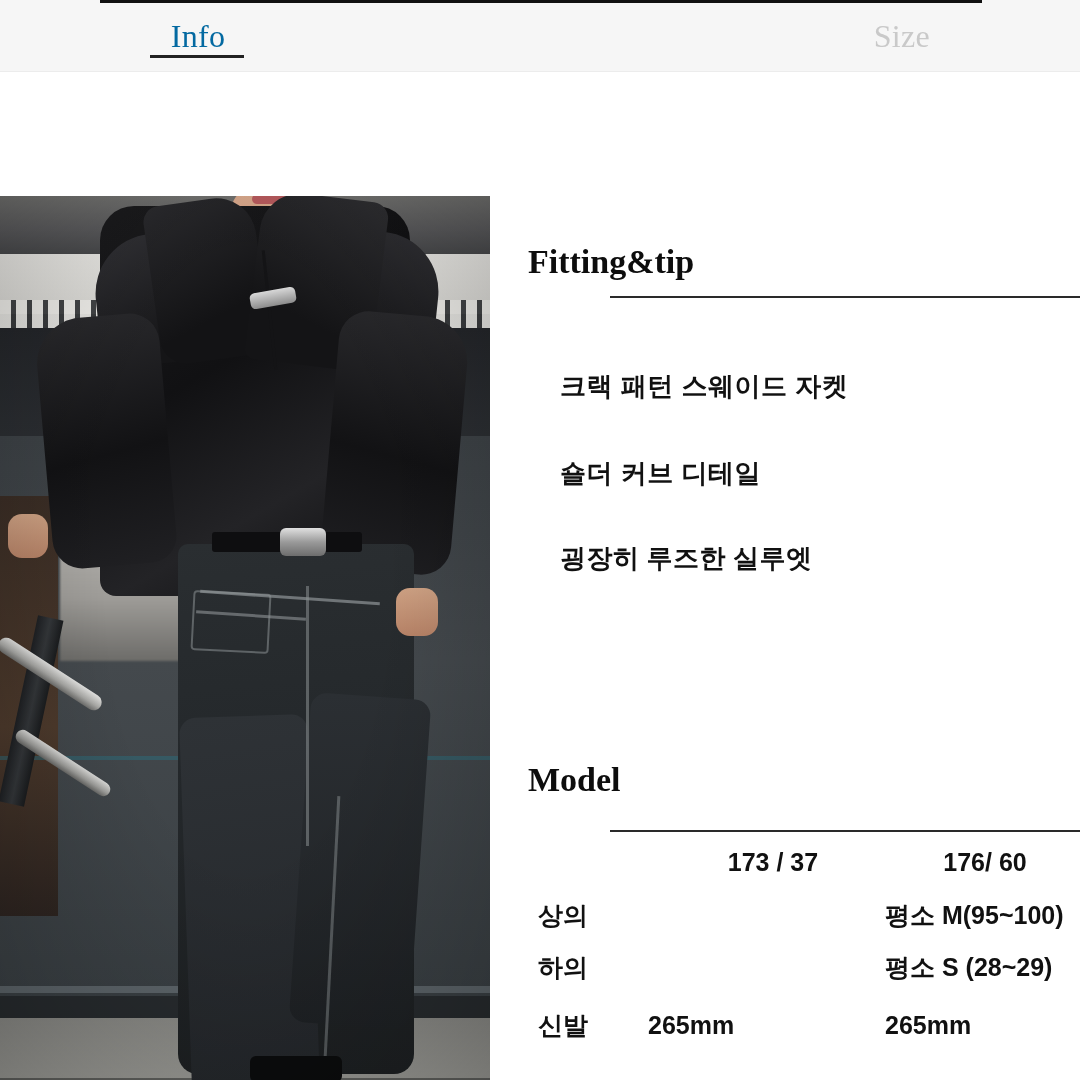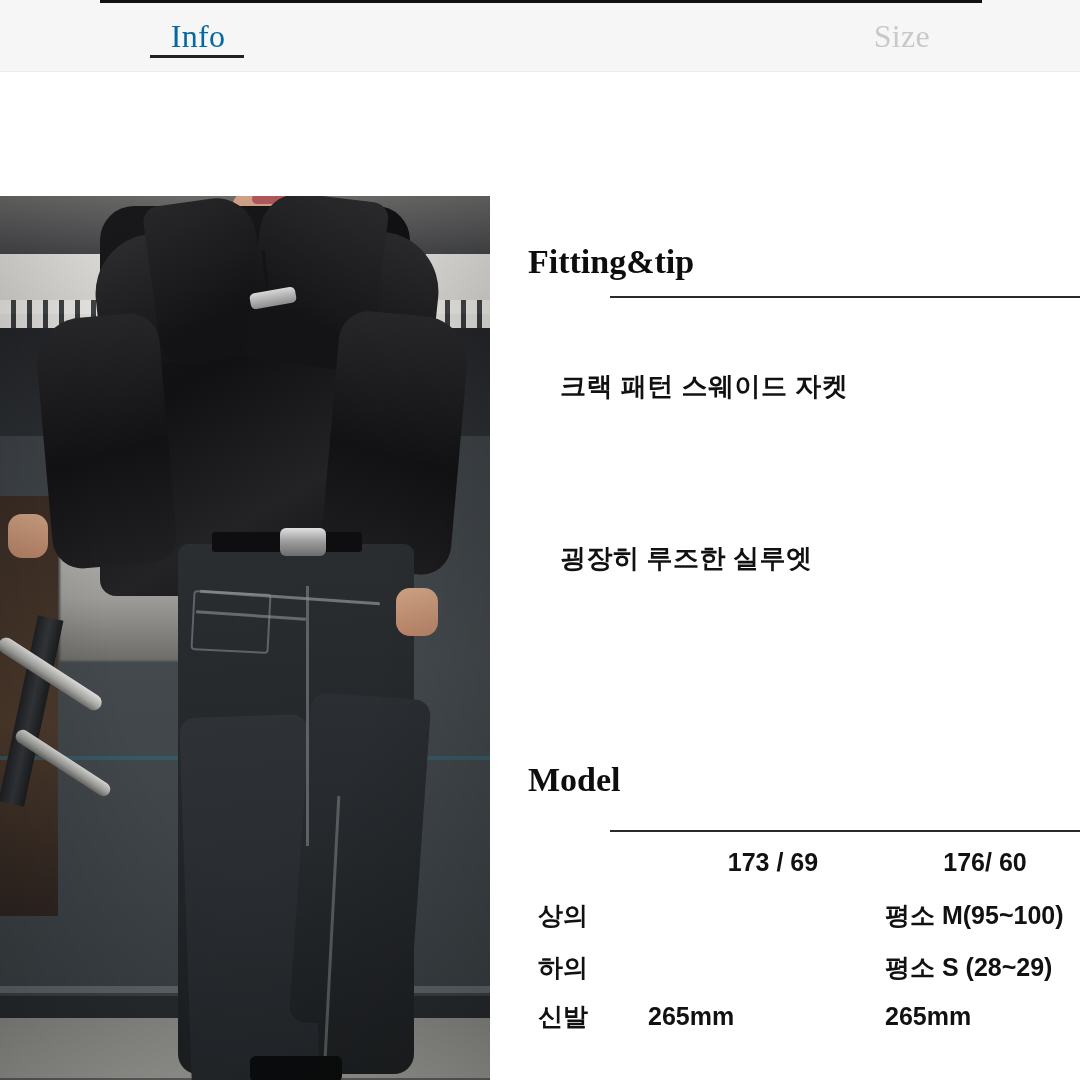--- a/index.html
+++ b/index.html
@@ -367,21 +367,21 @@
   }
   .mt-row {
     position: absolute;
     left: 0;
     width: 552px;
     height: 52px;
   }
   .mt-row-0 { top: 0px; }
   .mt-row-1 { top: 53px; }
   .mt-row-2 { top: 105px; }
-  .mt-row-3 { top: 154px; }
+  .mt-row-3 { top: 163px; }
 
   .mt-label {
     position: absolute;
     left: 10px;
     width: 90px;
     font-weight: 700;
     font-size: 25px;
     line-height: 32px;
     color: #111111;
     white-space: nowrap;
@@ -488,29 +488,30 @@
       <div class="photo-vignette"></div>
     </div>
   </div>
 
   <div class="content">
 
     <div class="section-title title-fitting">Fitting&amp;tip</div>
     <div class="rule rule-fitting"></div>
 
     <div class="bullet bullet-0">크랙 패턴 스웨이드 자켓</div>
+    <div class="bullet bullet-1">숄더 커브 디테일</div>
     <div class="bullet bullet-2">굉장히 루즈한 실루엣</div>
 
     <div class="section-title title-model">Model</div>
     <div class="rule rule-model"></div>
 
     <div class="model-table">
 
       <div class="mt-row mt-row-0">
-        <div class="mt-head-c1">173 / 69</div>
+        <div class="mt-head-c1">173 / 37</div>
         <div class="mt-head-c2">176/ 60</div>
       </div>
 
       <div class="mt-row mt-row-1">
         <div class="mt-label">상의</div>
         <div class="mt-c2">평소 M(95~100)</div>
       </div>
 
       <div class="mt-row mt-row-2">
         <div class="mt-label">하의</div>

